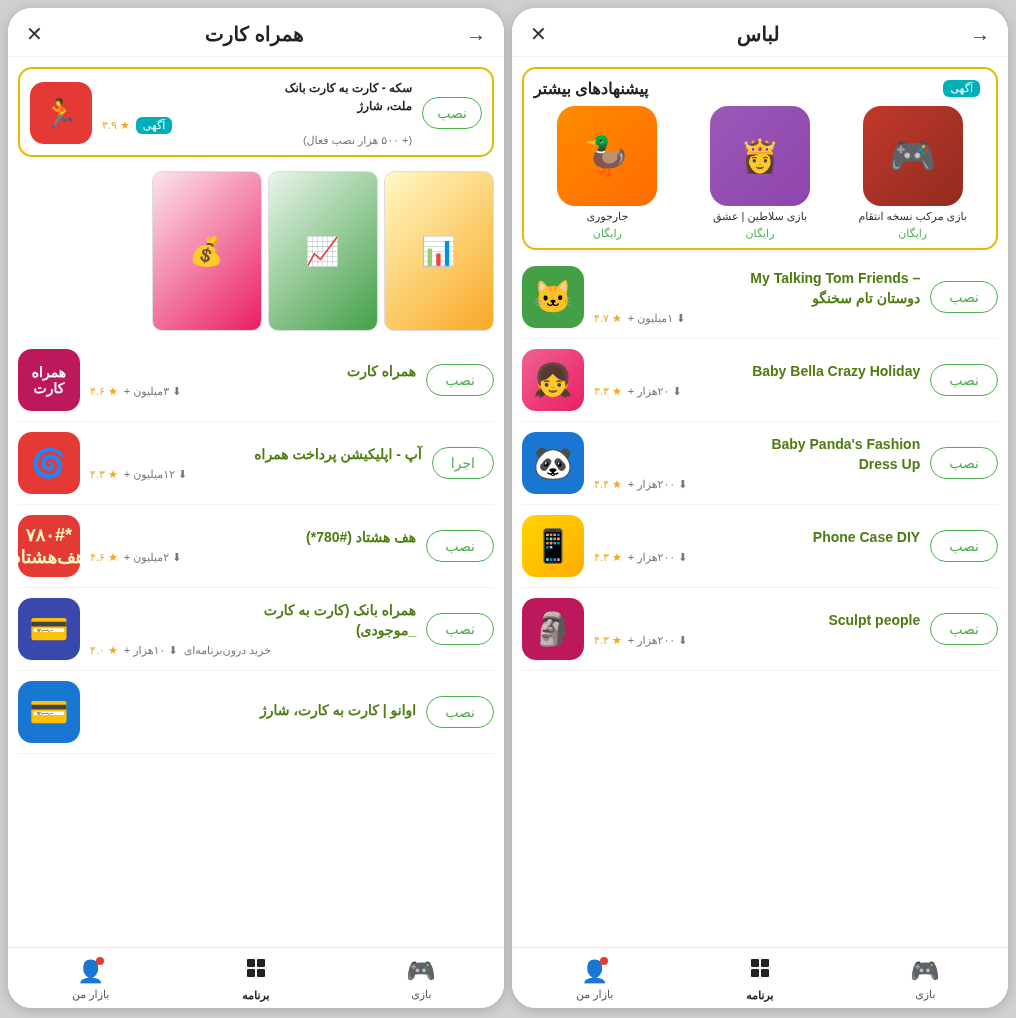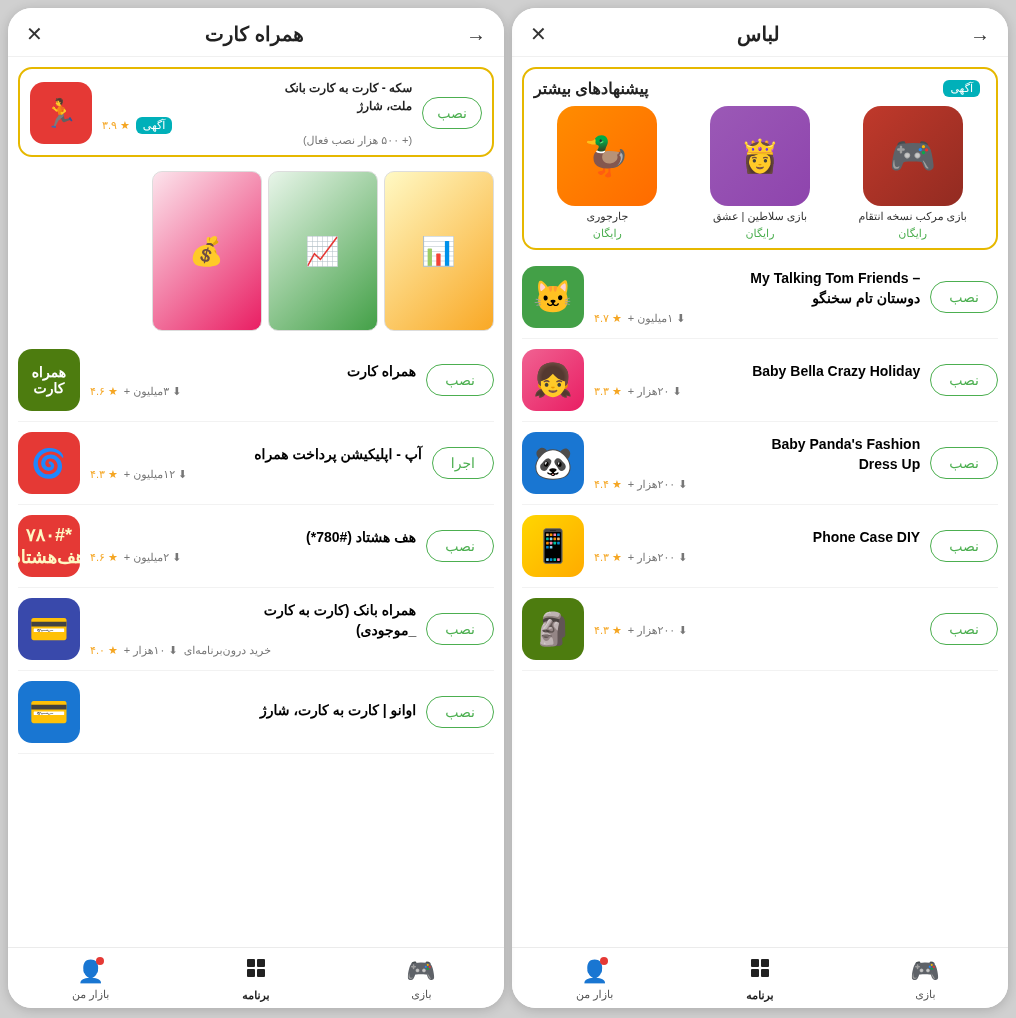--- a/index.html
+++ b/index.html
@@ -143,21 +143,21 @@
       overflow: hidden;
     }
     .app-item-info {
       flex: 1;
       direction: rtl;
       text-align: right;
     }
     .app-item-name {
       font-size: 14px;
       font-weight: bold;
-      color: #000000;
+      color: #4d7c0f;
       line-height: 1.4;
       direction: ltr;
       text-align: right;
     }
     .app-item-name.rtl-name {
       direction: rtl;
     }
     .app-item-meta {
       font-size: 11px;
       color: #777;
@@ -311,21 +311,21 @@
       border: 1px solid #ddd;
     }
     
     .bg-orange { background: linear-gradient(135deg, #ff8c00 0%, #ff6b00 100%); }
     .bg-purple { background: linear-gradient(135deg, #9b59b6 0%, #8e44ad 100%); }
     .bg-darkred { background: linear-gradient(135deg, #c0392b 0%, #922b21 100%); }
     .bg-green { background: #43a047; }
     .bg-blue { background: #1976d2; }
     .bg-pink { background: linear-gradient(135deg, #f06292 0%, #e91e63 100%); }
     .bg-yellow { background: linear-gradient(135deg, #ffd600 0%, #ffab00 100%); }
-    .bg-teal { background: #4d7c0f; }
+    .bg-teal { background: #be185d; }
     .bg-indigo { background: #3949ab; }
     .bg-red { background: #e53935; }
   </style>
 </head>
 <body>
 
 <div class="phones-container">
 
   <div class="phone">
 
@@ -407,20 +407,21 @@
               <span>⬇ ۲۰۰هزار +</span>
               <span class="star">★ ۴.۳</span>
             </div>
           </div>
           <div class="app-item-icon bg-yellow">📱</div>
         </div>
 
         <div class="app-item">
           <button class="install-btn">نصب</button>
           <div class="app-item-info">
+            <div class="app-item-name">Sculpt people</div>
             <div class="app-item-meta">
               <span>⬇ ۲۰۰هزار +</span>
               <span class="star">★ ۴.۳</span>
             </div>
           </div>
           <div class="app-item-icon bg-teal">🗿</div>
         </div>
 
       </div>
     </div>

